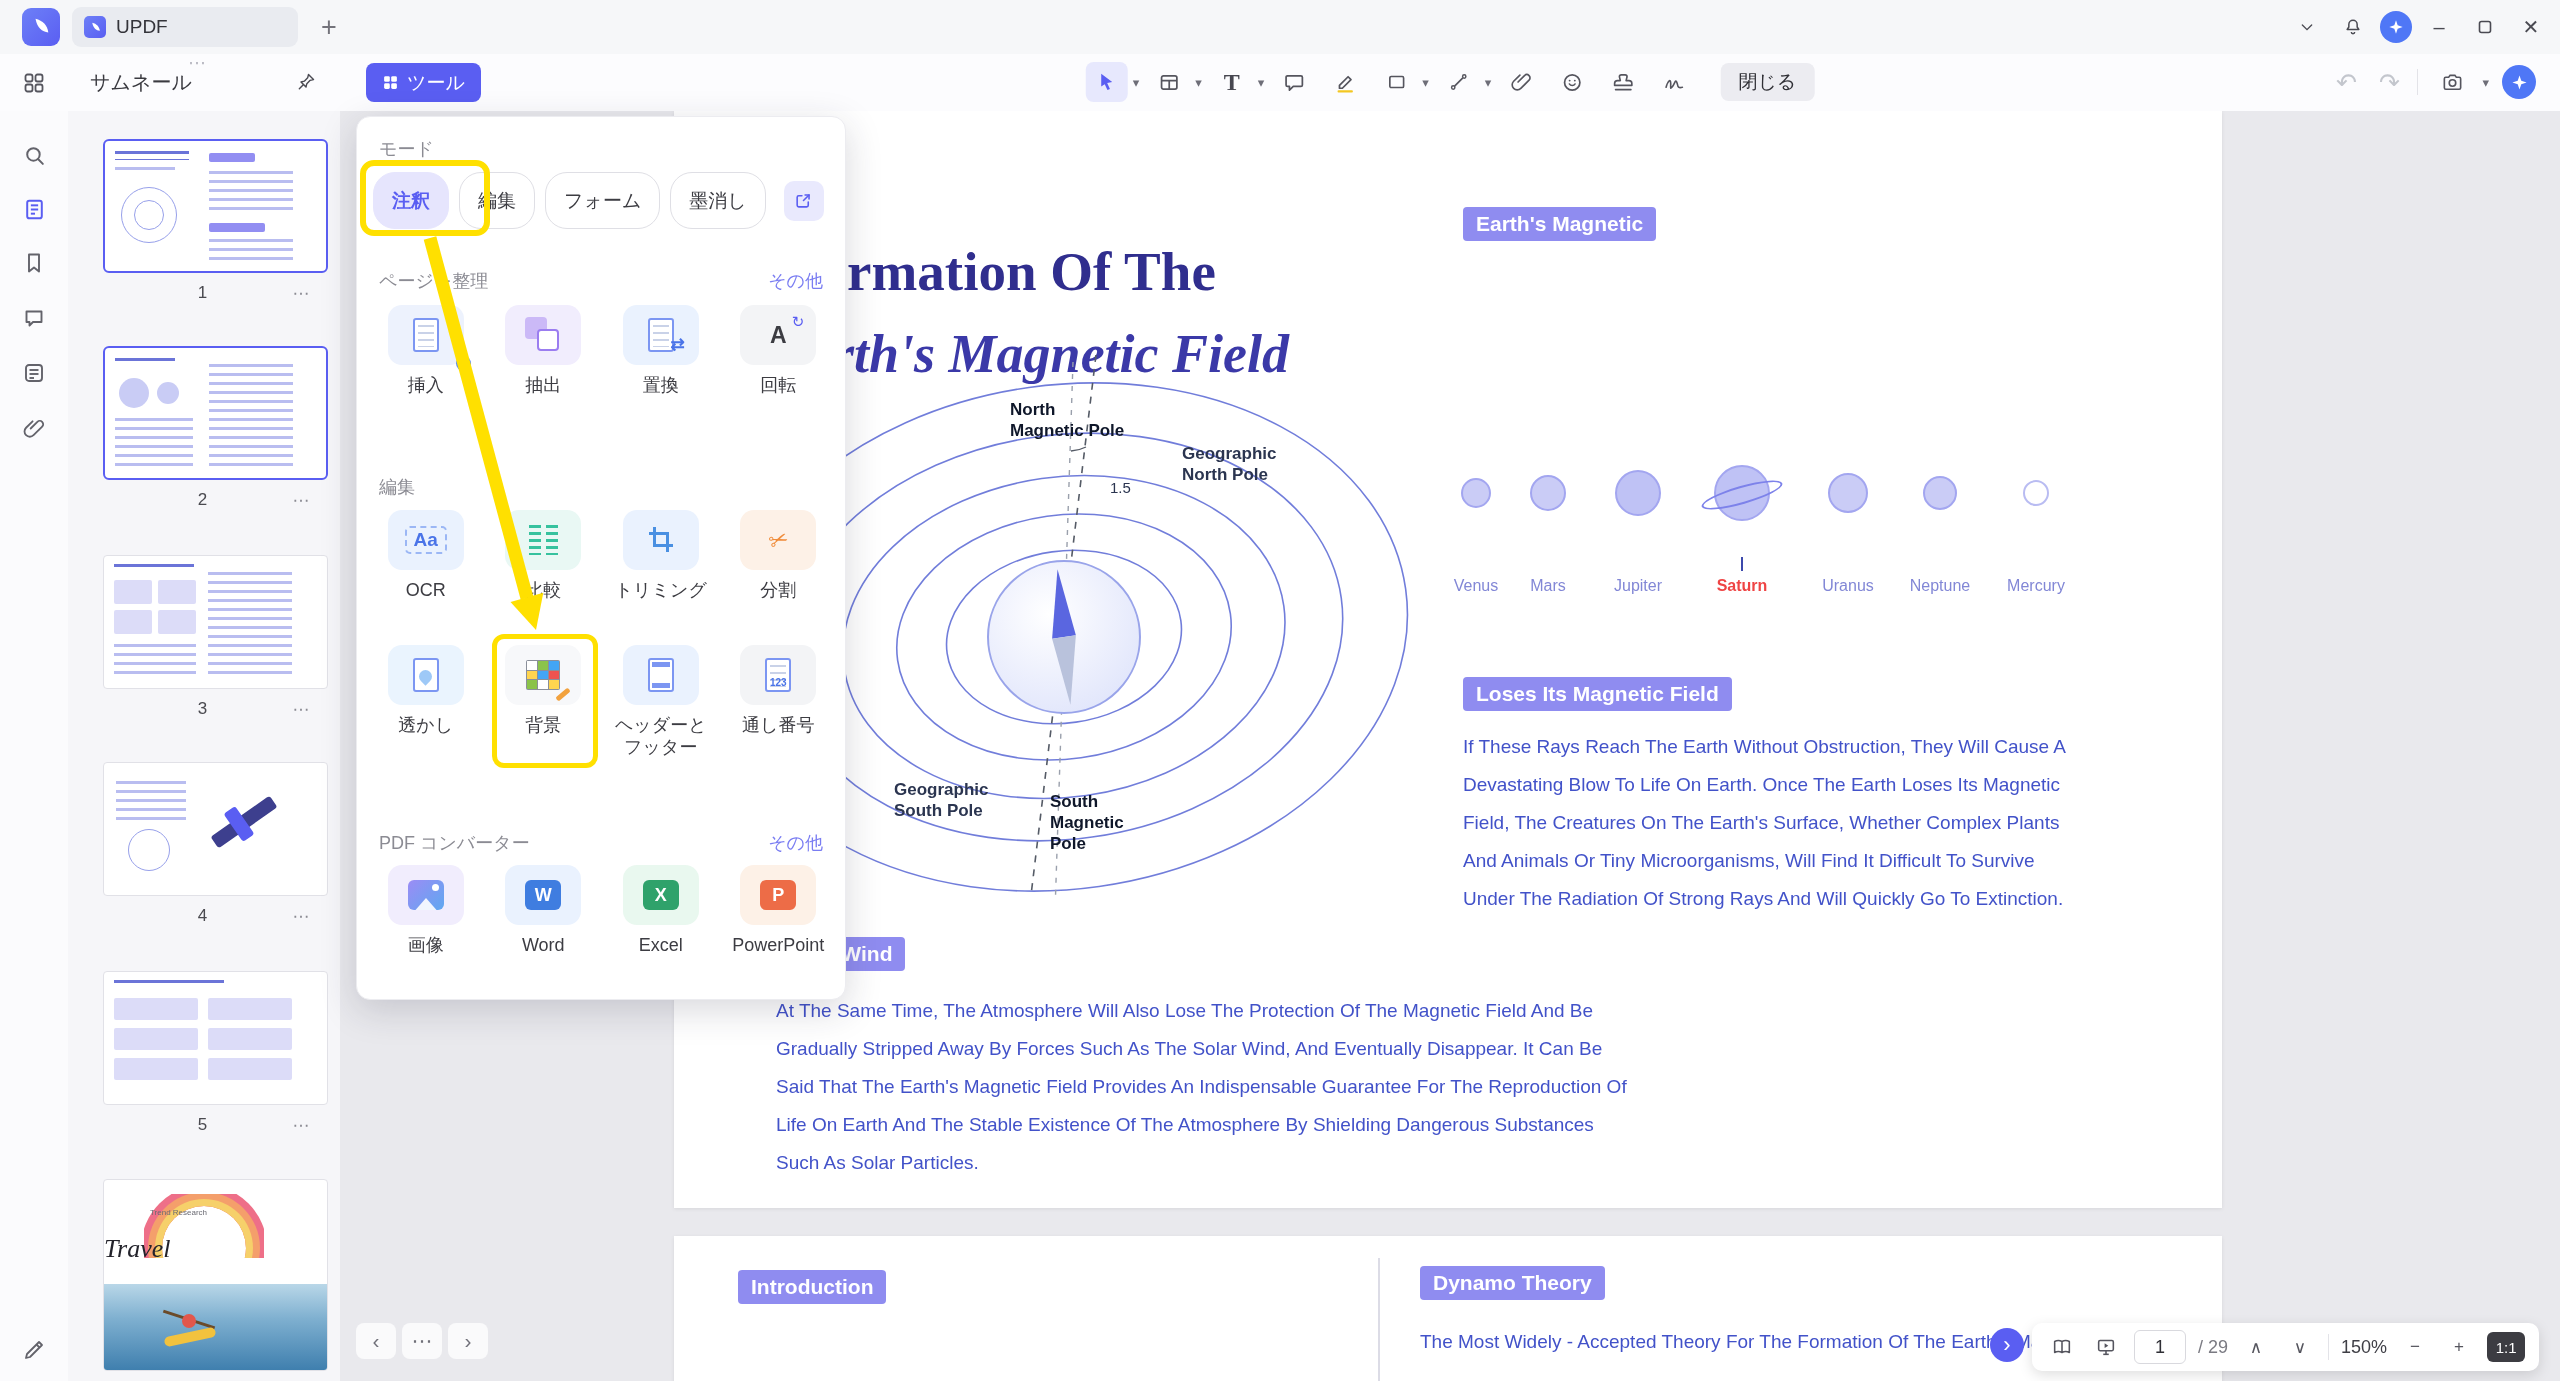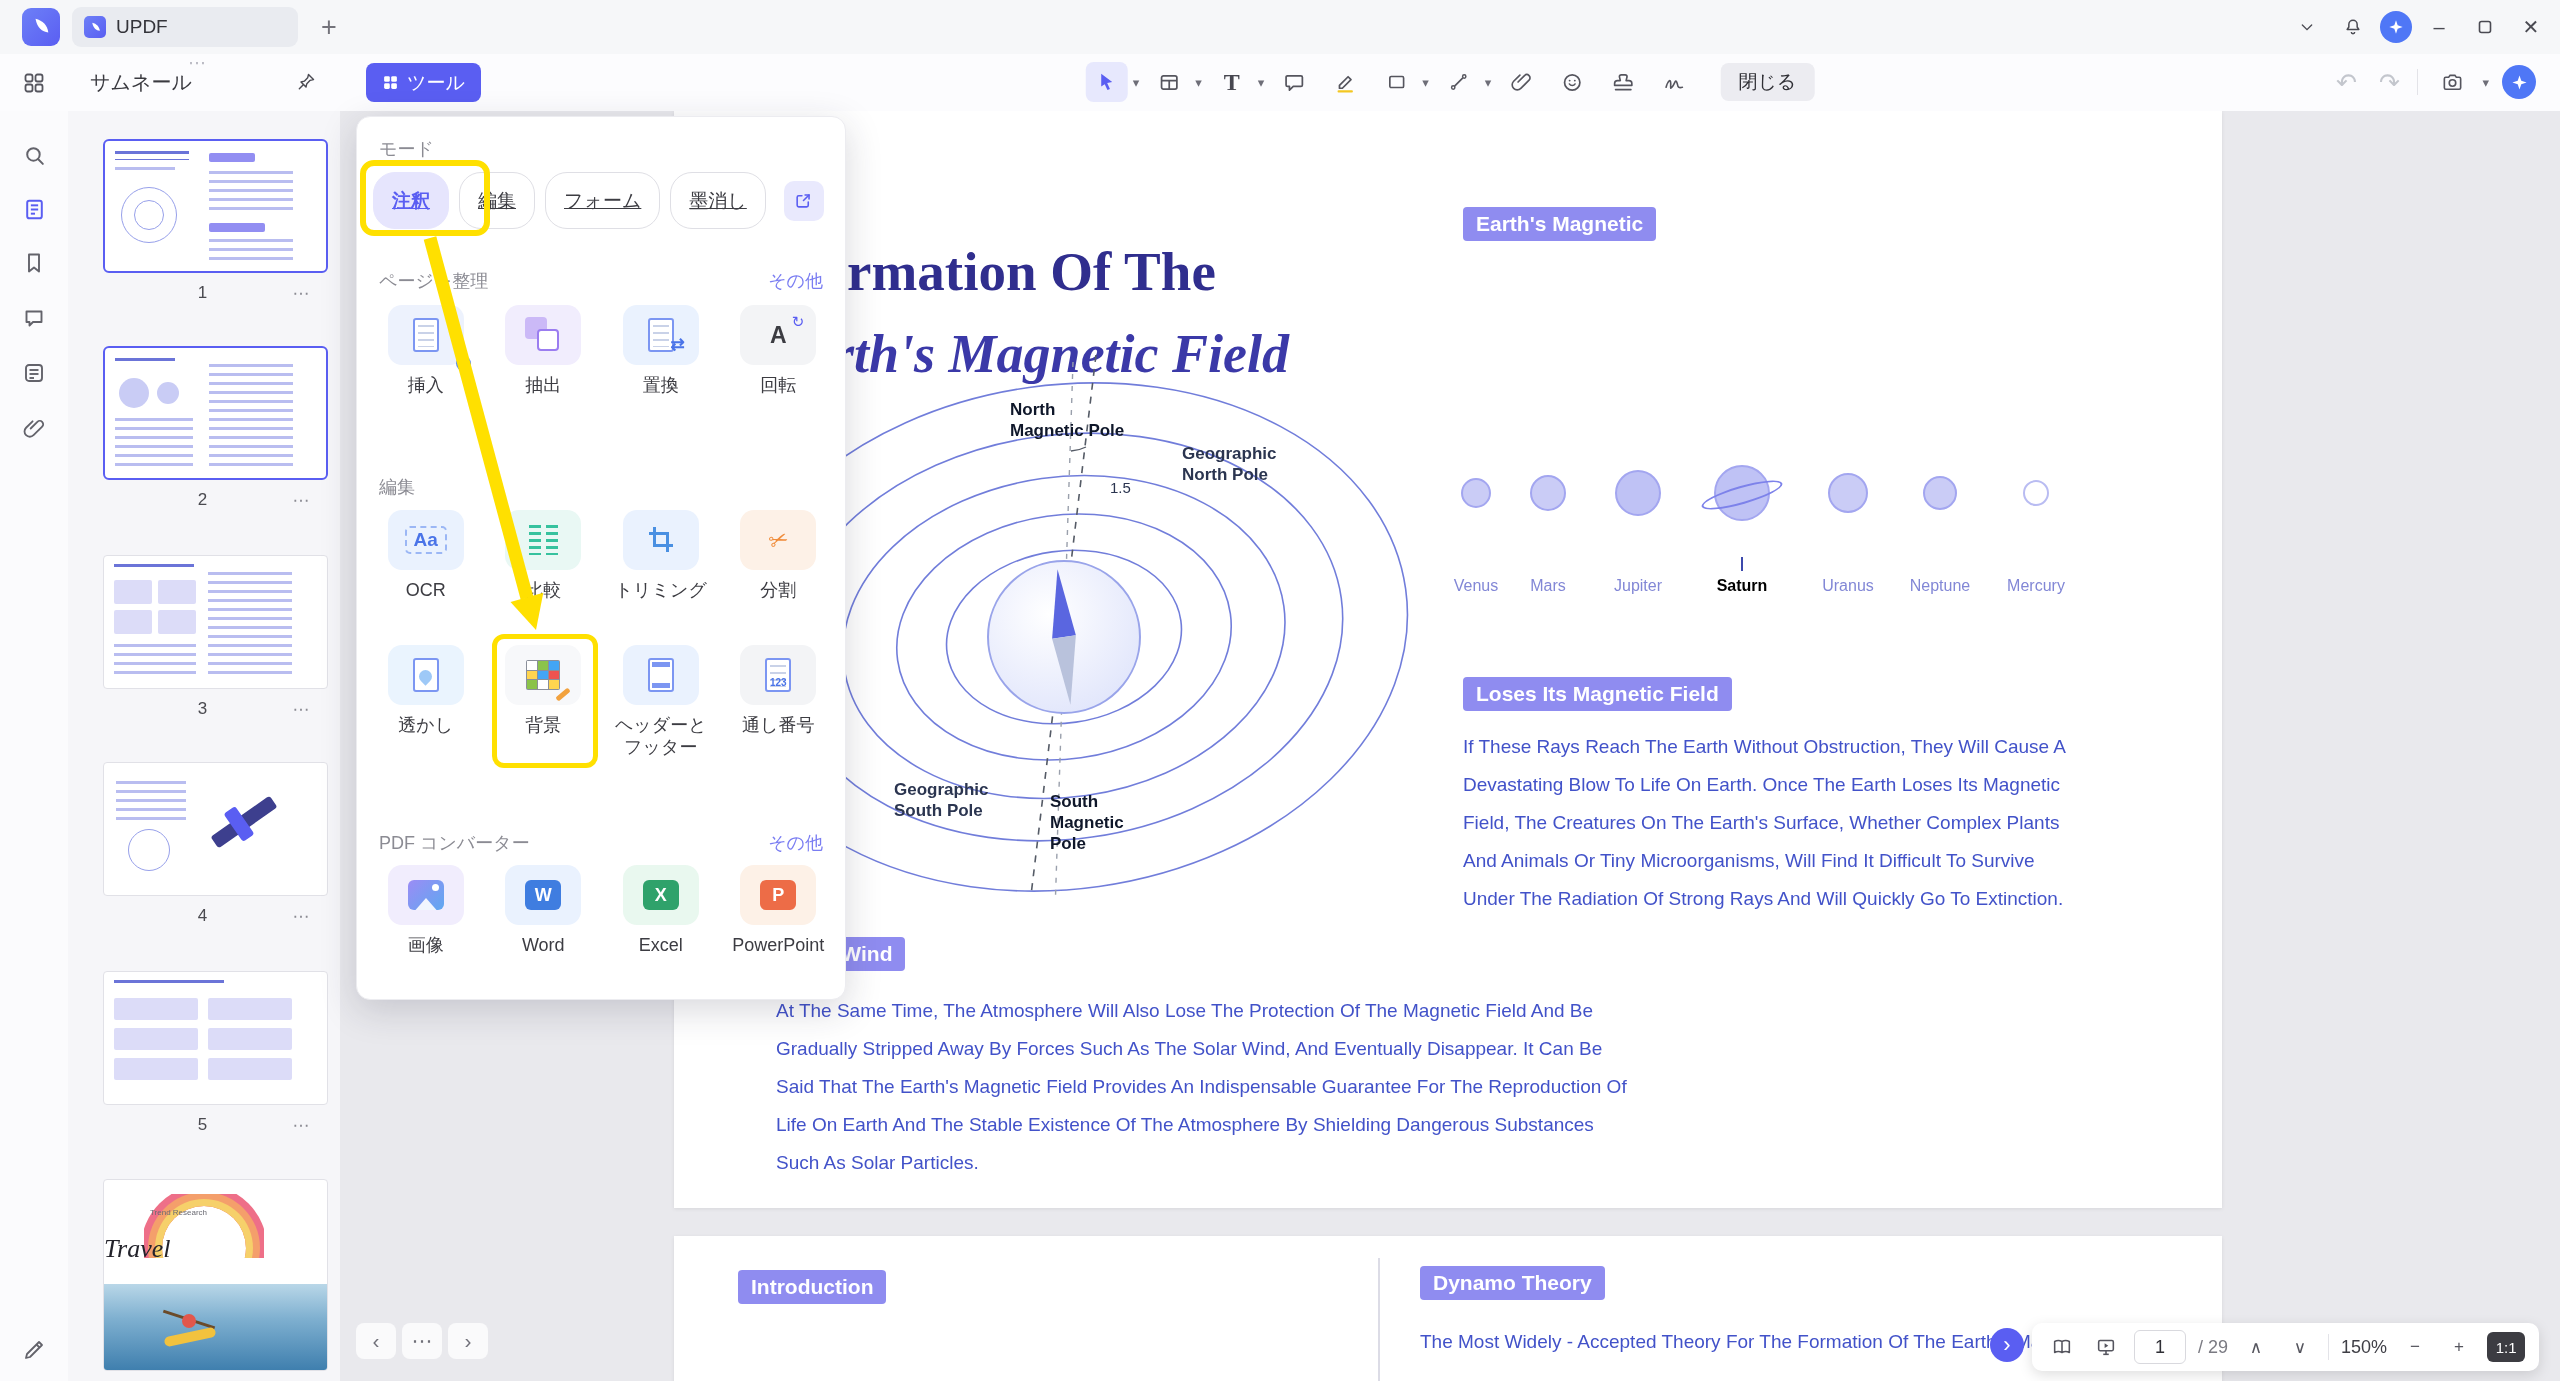--- a/index.html
+++ b/index.html
@@ -93,21 +93,21 @@
   .body-text{position:absolute;font-size:19px;line-height:38px;color:#4252c9;}
   .dlabel{position:absolute;font-size:17px;font-weight:bold;line-height:21px;}
   .dblue{color:#0f172a;}
   .ddark{color:#2b3550;}
   .planet{position:absolute;border-radius:50%;background:#caccf6;border:2px solid #a3a6f0;box-sizing:border-box;}
   .planet.mercury{background:#fff;border-color:#b9bcf2;}
   .planet.big{background:#bfc2f5;}
   .ring::after{content:"";position:absolute;left:-16px;right:-16px;top:50%;height:14px;margin-top:-7px;
                border:2px solid #7d82ea;border-radius:50%;transform:rotate(-16deg);}
   .plabel{position:absolute;width:90px;text-align:center;font-size:16px;color:#8287d6;top:466px;}
-  .plabel.sat{color:#000000;font-weight:bold;}
+  .plabel.sat{color:#ef4444;font-weight:bold;}
   .tick{position:absolute;left:1067px;top:446px;width:2px;height:14px;background:#3c49ac;}
   .v-divider{position:absolute;width:2px;background:#dcdce6;}
 
   
   .navleft{position:absolute;left:16px;top:1212px;display:flex;gap:6px;}
   .navleft button{width:40px;height:36px;border:0;border-radius:8px;background:rgba(255,255,255,.75);
                   color:#6f6f78;font-size:21px;padding:0;}
   .quick-blue{position:absolute;left:1650px;top:1217px;width:34px;height:34px;border-radius:50%;border:0;
               background:#5a5ef2;color:#fff;font-size:22px;line-height:30px;padding:0;}
   .floatbar{position:absolute;left:1692px;top:1212px;height:48px;background:#fff;border-radius:10px;
@@ -118,21 +118,21 @@
   .fb-total{font-size:18px;color:#7a7a82;}
   .fb-zoom{font-size:18px;color:#3f3f46;}
   .one2one{width:38px;height:30px;border:0;border-radius:6px;background:#3c3c42;color:#fff;font-size:15px;padding:0;}
 
   
   .popup{position:absolute;left:356px;top:116px;width:490px;height:884px;background:#fff;border-radius:14px;
          box-shadow:0 10px 36px rgba(40,40,60,.18);border:1px solid #ececf0;z-index:40;box-sizing:border-box;}
   .p-label{position:absolute;left:22px;font-size:18px;color:#8b8b93;}
   .p-more{position:absolute;right:22px;font-size:18px;color:#7a7df2;border:0;background:transparent;padding:0;}
   .mode-row{position:absolute;left:16px;top:55px;display:flex;align-items:center;gap:10px;}
-  .mode-btn{height:57px;border-radius:22px;padding:14px 18px;font-size:19px;background:#fff;border:1.5px solid #dfdfe5;color:#3c3c42;text-decoration:underline;}
+  .mode-btn{height:57px;border-radius:22px;padding:14px 18px;font-size:19px;background:#fff;border:1.5px solid #dfdfe5;color:#3c3c42;}
   .mode-btn.active{background:#e6e5fd;border-color:#e6e5fd;color:#5a5ef2;font-weight:bold;}
   .expand-btn{margin-left:8px;width:40px;height:40px;border:0;border-radius:10px;background:#e9e9fd;
               display:flex;align-items:center;justify-content:center;padding:0;}
   .pgrid{position:absolute;left:10px;width:470px;display:grid;grid-template-columns:repeat(4,1fr);}
   .cell{display:flex;flex-direction:column;align-items:center;background:transparent;border:0;padding:0;}
   .tile{width:76px;height:60px;border-radius:14px;display:flex;align-items:center;justify-content:center;position:relative;}
   .cell-label{margin-top:9px;font-size:18px;color:#3c3c42;text-align:center;line-height:22px;width:110px;}
   .pg{width:26px;height:34px;background:#fff;border:2px solid #7c96f2;border-radius:3px;position:relative;box-sizing:border-box;}
   .pg-lines{background-image:repeating-linear-gradient(to bottom,#c9d2e8 0 2px,transparent 2px 7px);
             background-size:16px 22px;background-repeat:no-repeat;background-position:3px 5px;}

